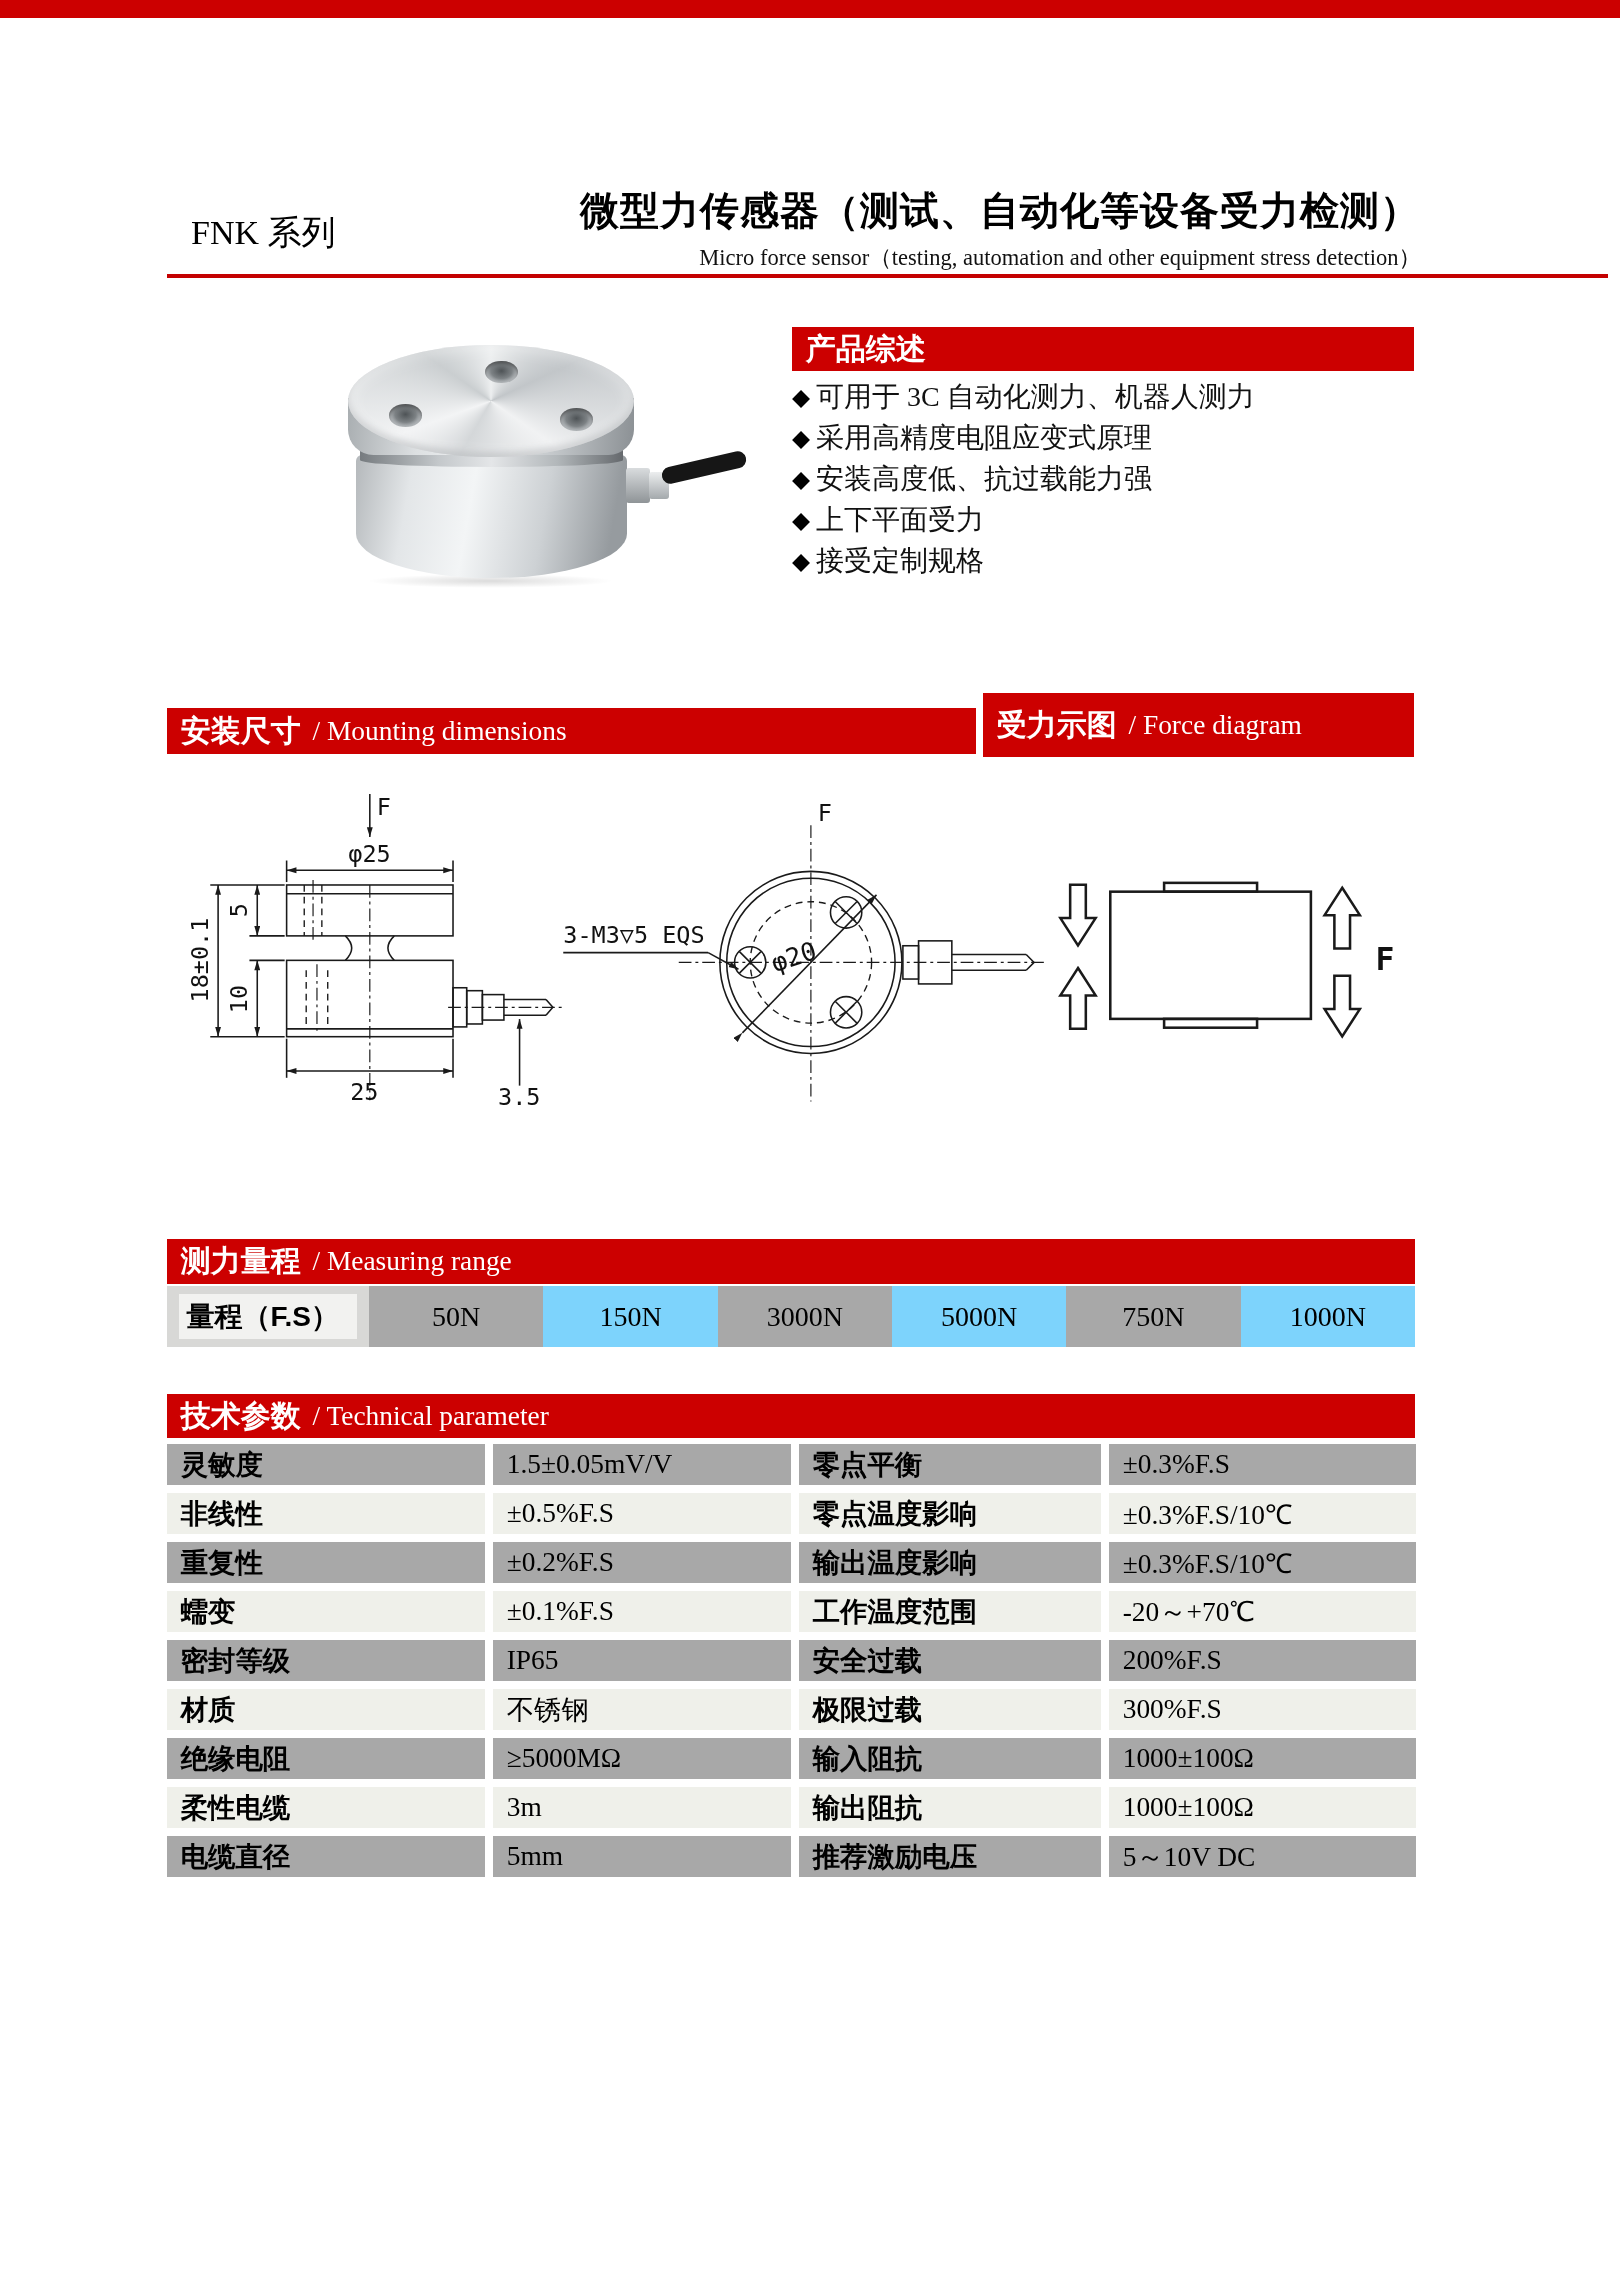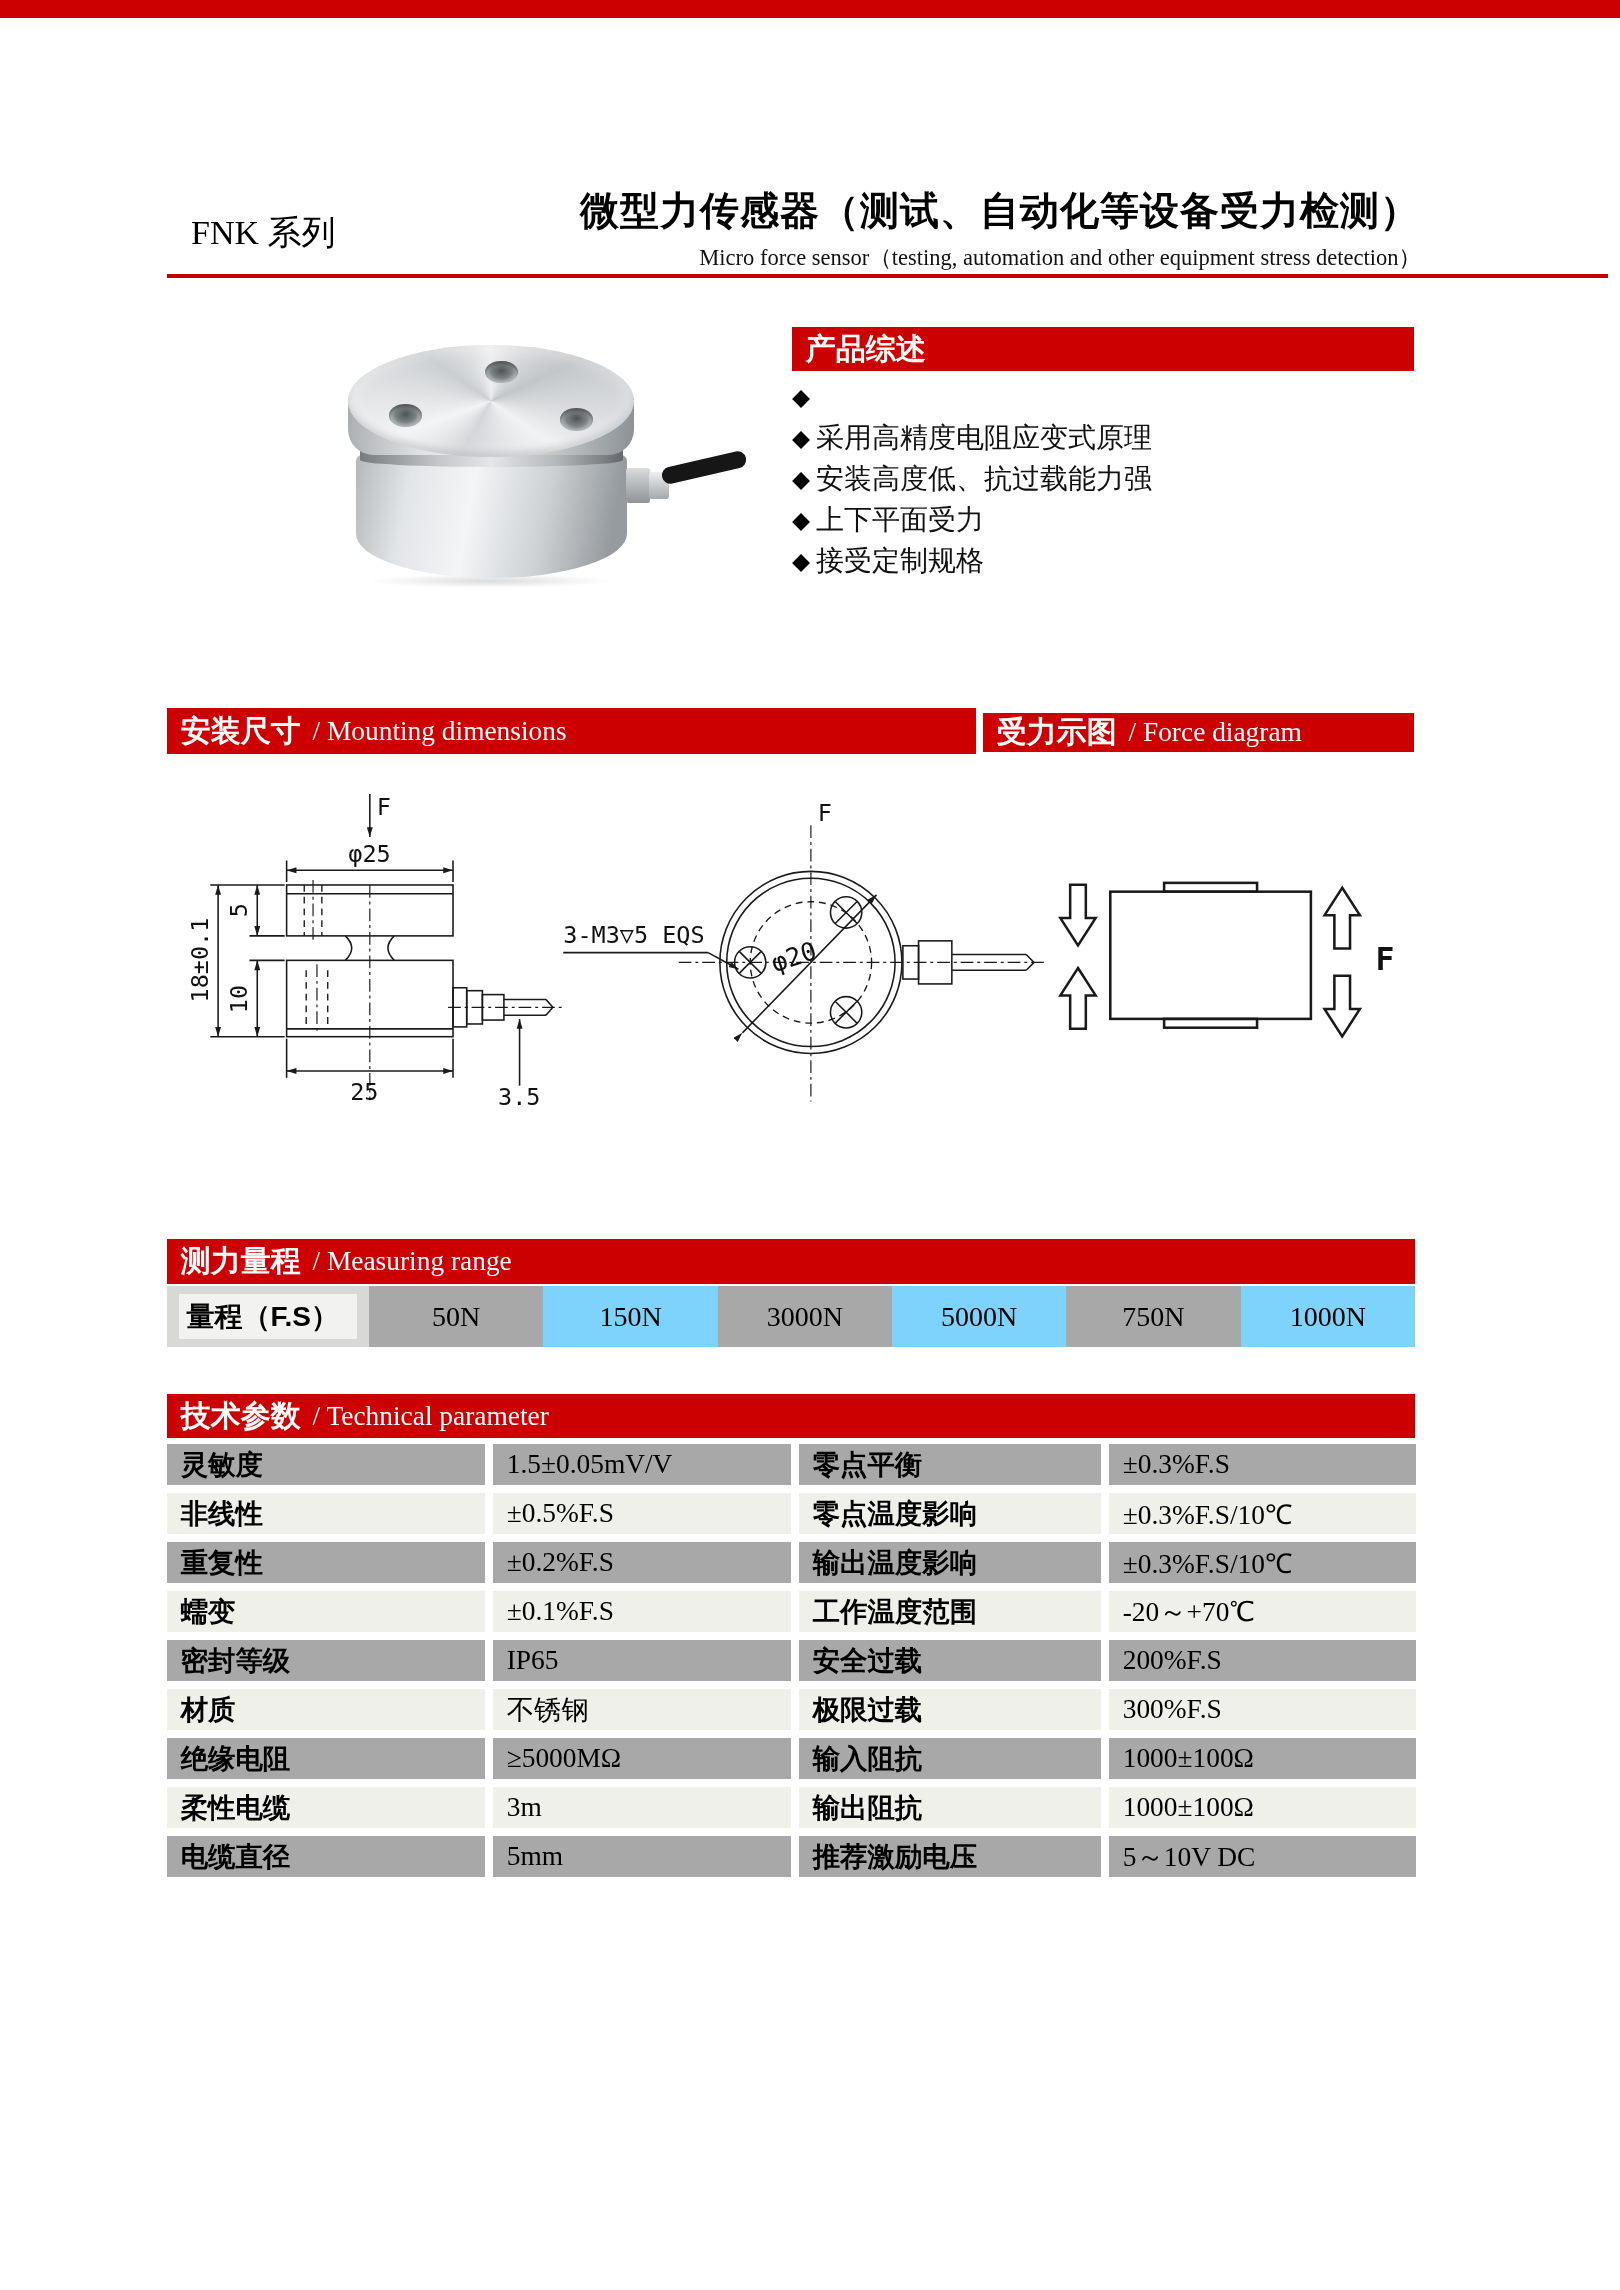--- a/index.html
+++ b/index.html
@@ -16,21 +16,21 @@
   #title-cn{right:200px;top:184px;font-size:39px;font-weight:bold;letter-spacing:1px;}
   #title-en{right:199px;top:242px;font-family:"Liberation Serif",serif;font-size:22.5px;color:#111;}
   #red-rule{left:167px;top:274px;width:1441px;height:3.9px;background:#c40000;}
 
   
   .redbar{background:#cc0000;color:#fff;display:flex;align-items:center;padding-left:13.7px;box-sizing:border-box;}
   .redbar .cn{font-size:30px;font-weight:bold;}
   .redbar .en{font-family:"Liberation Serif",serif;font-size:27.4px;margin-left:11.8px;}
   #overview-bar{left:792px;top:327px;width:622px;height:44px;}
   #mount-bar{left:167px;top:708px;width:809px;height:46px;}
-  #force-bar{left:983px;top:713px;width:431px;height:39px;}
+  #force-bar{left:983px;top:693px;width:431px;height:64px;}
   #range-bar{left:167px;top:1239px;width:1248px;height:45px;}
   #tech-bar{left:167px;top:1394px;width:1248px;height:44px;}
 
   
   #bullets{left:792px;top:376px;width:686px;}
   .bullet{display:flex;align-items:center;height:41px;font-family:"Liberation Serif",serif;font-size:28px;color:#111;}
   .bullet .dia{font-family:"Liberation Sans",sans-serif;font-size:23.5px;margin-right:5.9px;color:#000;}
 
   
   #photo{left:338px;top:345px;width:306px;height:247px;}
@@ -111,20 +111,21 @@
     <div class="gland2"></div>
     <div class="cable"></div>
   </div>
 
   <div id="overview-bar" class="abs redbar">
     <span class="cn">产品综述</span>
   </div>
   <div id="bullets" class="abs">
     <div class="bullet">
       <span class="dia">◆</span>
+      <span>可用于 3C 自动化测力、机器人测力</span>
       </div>
     <div class="bullet">
       <span class="dia">◆</span>
       <span>采用高精度电阻应变式原理</span>
       </div>
     <div class="bullet">
       <span class="dia">◆</span>
       <span>安装高度低、抗过载能力强</span>
       </div>
     <div class="bullet">

